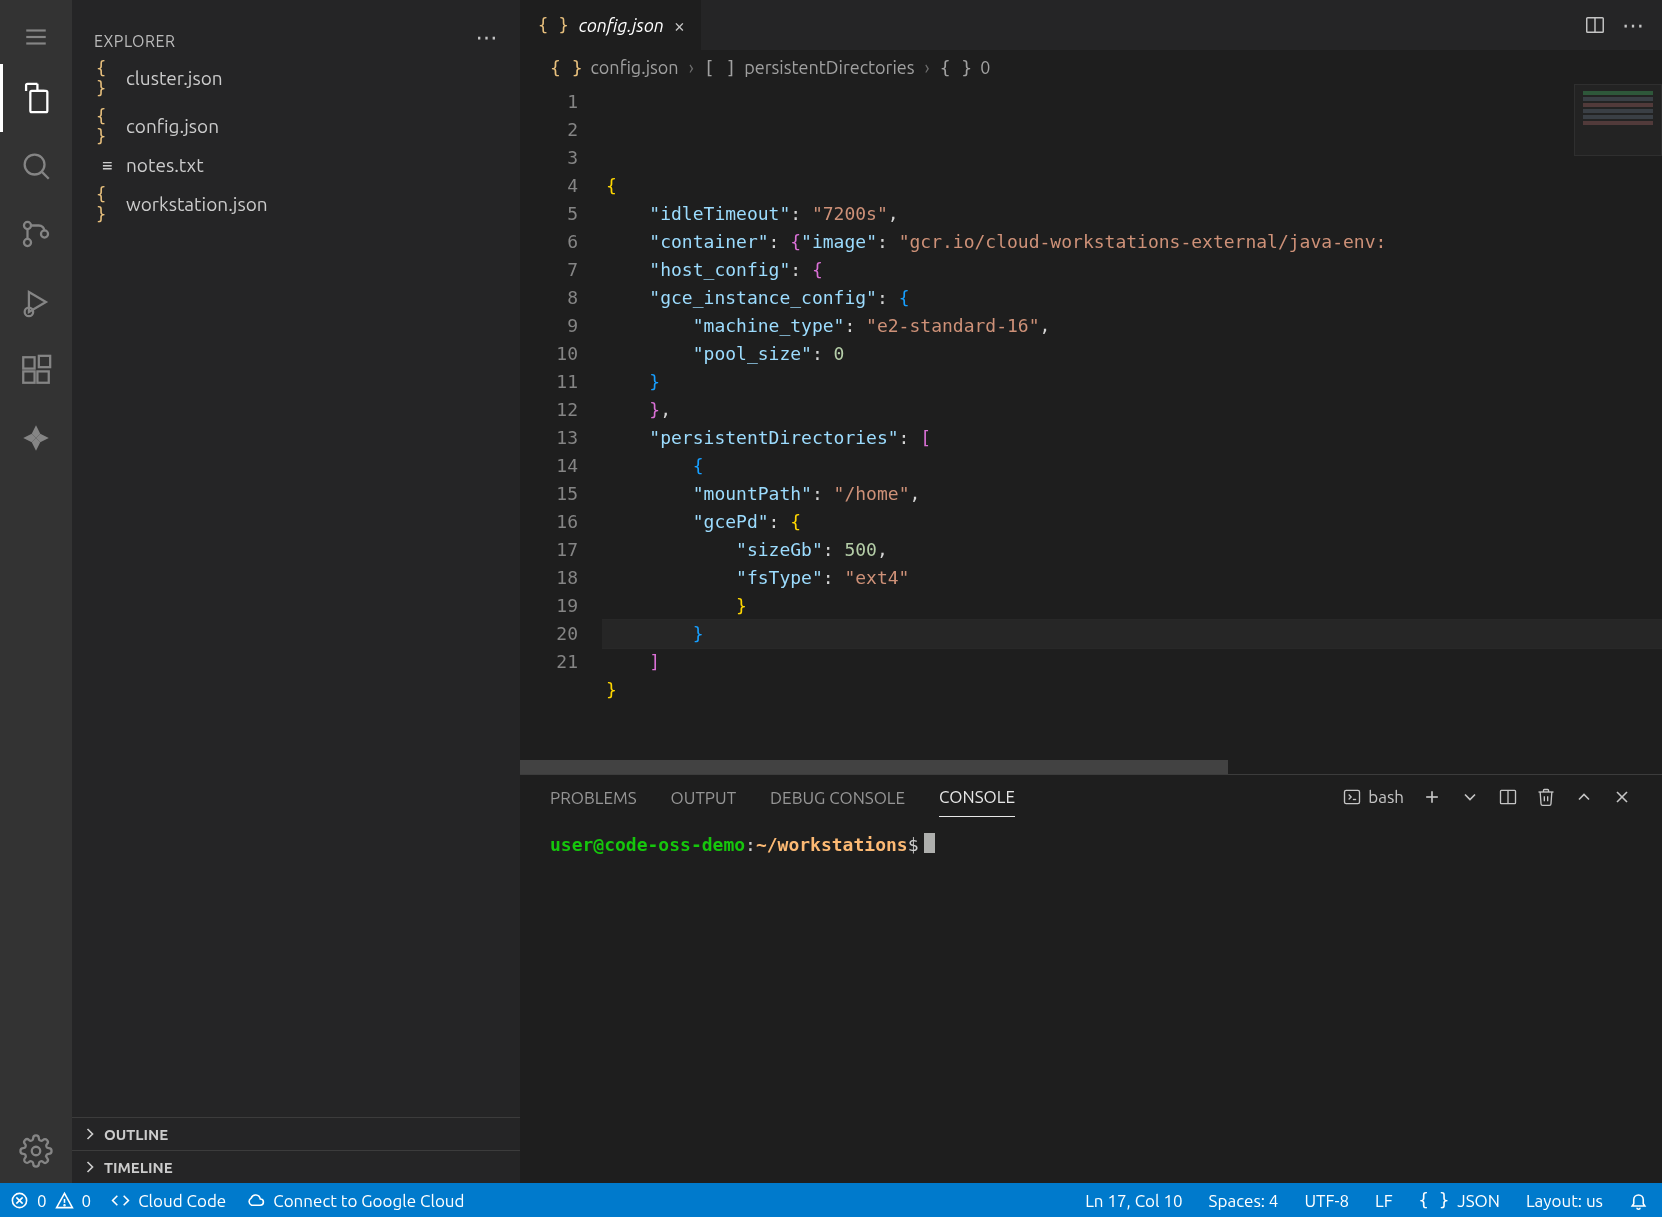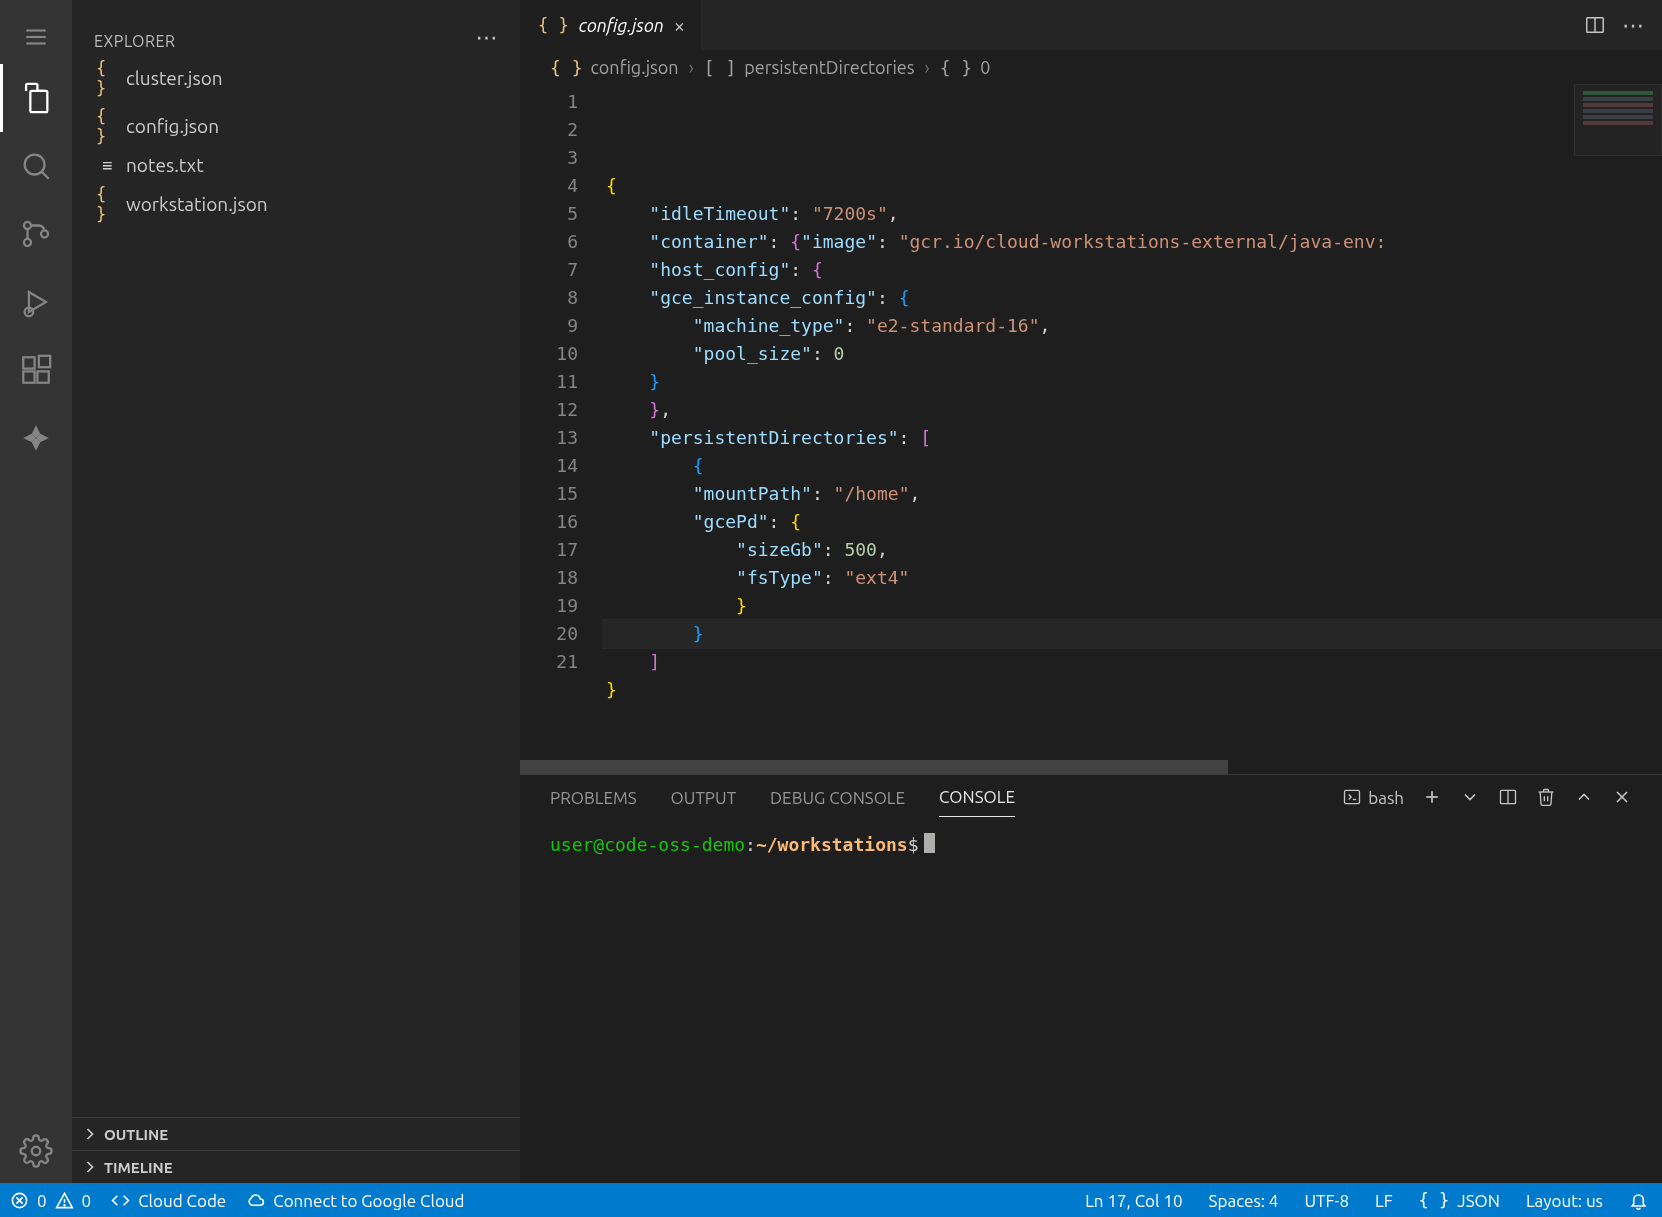--- a/index.html
+++ b/index.html
@@ -93,25 +93,25 @@
   .minimap::before{content:"";display:block;margin:6px 8px;height:4px;background:#4b6;opacity:.4;box-shadow:0 6px 0 #678,0 12px 0 #a66,0 18px 0 #678,0 24px 0 #678,0 30px 0 #a66;}
   .scrollbar-h{height:14px;background:#1e1e1e;display:flex;}
   .scrollbar-h .thumb{height:100%;background:#424242;width:62%;margin-left:0;}
   
   .panel { flex:1; display:flex; flex-direction:column; border-top:1px solid #3c3c3c; background:#1e1e1e; }
   .panel-tabs { height:44px; display:flex; align-items:center; padding:0 30px; gap:34px; font-size:17px; color:#969696;}
   .panel-tabs .ptab{cursor:pointer; padding:10px 0;}
   .panel-tabs .ptab.active{color:#e7e7e7; border-bottom:1.5px solid #e7e7e7;}
   .panel-tabs .pright{margin-left:auto;display:flex;align-items:center;gap:18px;color:#c5c5c5;}
   .panel-tabs .pright svg{width:20px;height:20px;cursor:pointer;}
-  .panel-tabs .pright .shell{display:flex;align-items:center;gap:6px;font-size:17px;}
+  .panel-tabs .pright .shell{display:flex;gap:6px;font-size:17px;}
   .term {
     flex:1; padding:14px 30px; font-family:Menlo,Consolas,monospace; font-size:18px; color:#cccccc;
   }
-  .term .usr{color:#16c60c;font-weight:400;}
+  .term .usr{color:#16c60c;font-weight:700;}
   .term .path{color:#fdba74;font-weight:600;}
   .term .cursor{display:inline-block;width:11px;height:20px;background:#aeafad;vertical-align:-2px;margin-left:6px;}
   
   .status-bar {
     height:34px; background:#007acc; color:#ffffff; display:flex; align-items:center;
     font-size:17px; padding:0 14px 0 10px; gap:20px;
   }
   .status-bar .grp{display:flex;align-items:center;gap:8px;cursor:pointer;}
   .status-bar svg{width:19px;height:19px;}
   .status-bar .right{margin-left:auto;display:flex;align-items:center;gap:26px;}

